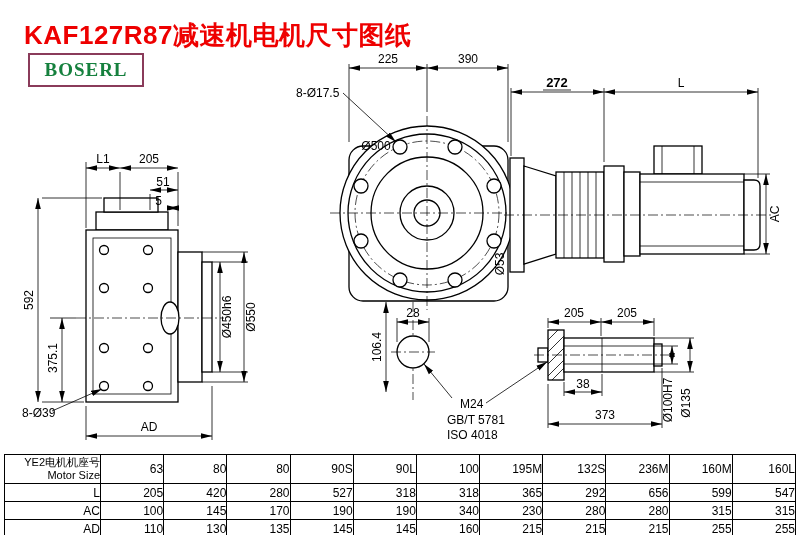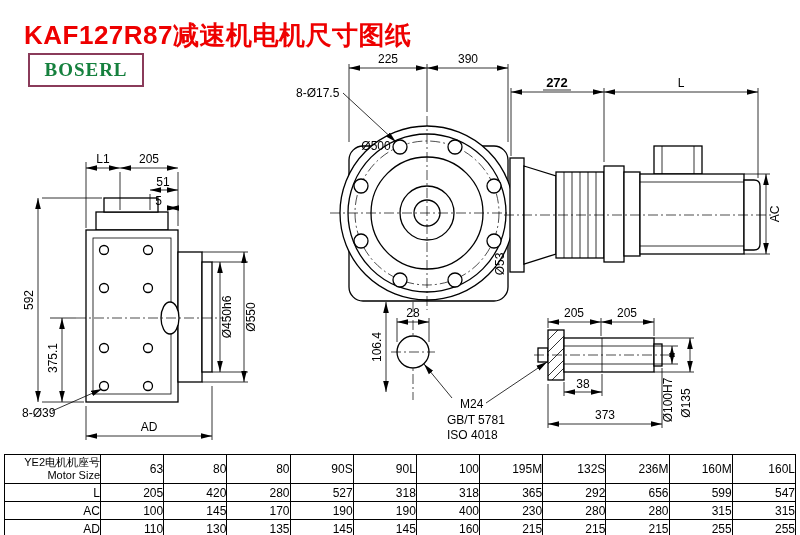--- a/index.html
+++ b/index.html
@@ -279,21 +279,21 @@
       <td>599</td>
       <td>547</td>
     </tr>
     <tr>
       <th>AC</th>
       <td>100</td>
       <td>145</td>
       <td>170</td>
       <td>190</td>
       <td>190</td>
-      <td>400</td>
+      <td>340</td>
       <td>230</td>
       <td>280</td>
       <td>280</td>
       <td>315</td>
       <td>315</td>
     </tr>
     <tr>
       <th>AD</th>
       <td>110</td>
       <td>130</td>

